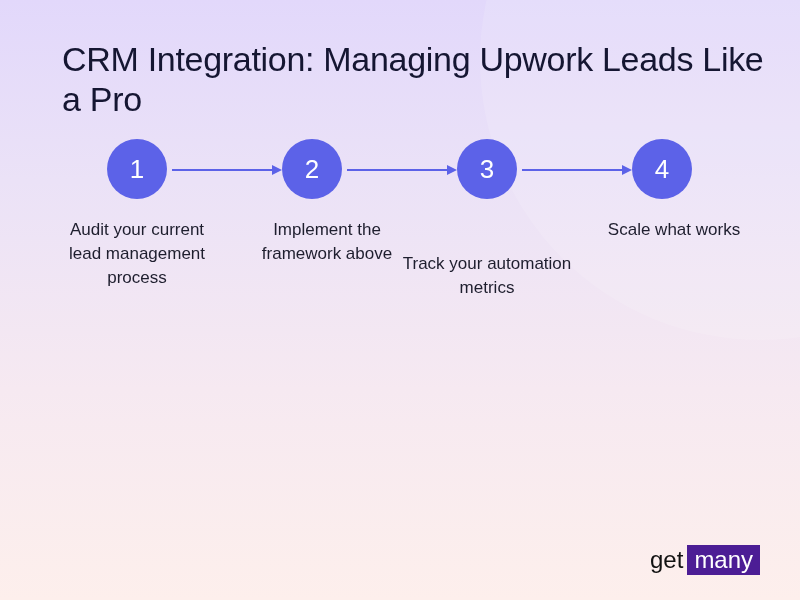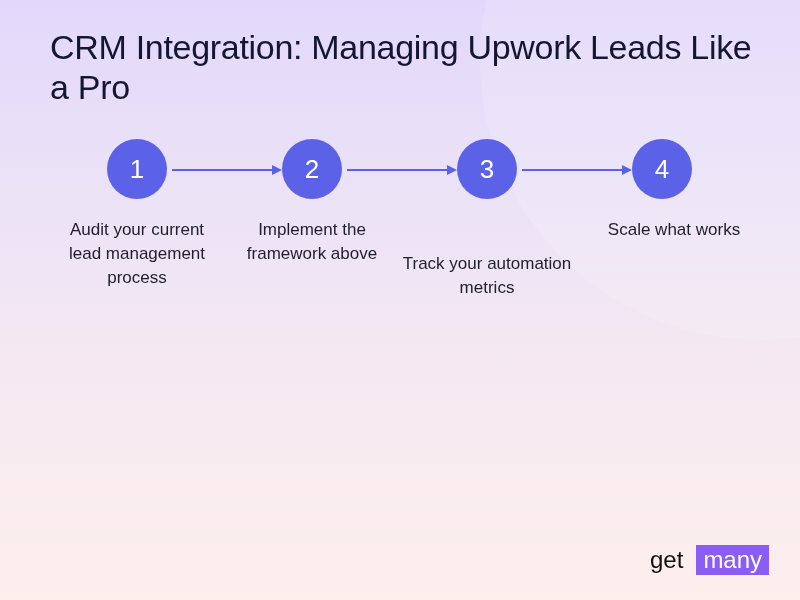--- a/index.html
+++ b/index.html
@@ -26,29 +26,29 @@
     }
     .connector { position: absolute; top: 164px; height: 12px; }
     .step-label {
       position: absolute; top: 218px; width: 170px; text-align: center;
       font-size: 17px; line-height: 24px; color: #1e1e2e;
     }
     .logo {
       position: absolute; left: 650px; top: 545px; height: 30px;
       display: flex; align-items: center; font-size: 24px;
     }
-    .logo-get { color: #111; margin-right: 13px; }
-    .logo-many { background: #8b5cf6; color: #fff; padding: 0 7px; height: 30px; line-height: 30px; }
+    .logo-get { color: #111; margin-right: 4px; }
+    .logo-many { background: #4c1d95; color: #fff; padding: 0 7px; height: 30px; line-height: 30px; }
   </style>
 </head>
 <body>
 
 <div class="bg-circle"></div>
 
-<h1 class="title" style="margin:0;font-weight:normal;">CRM Integration: Managing Upwork Leads Like a Pro</h1>
+<h1 class="title" style="margin:12px;font-weight:normal;">CRM Integration: Managing Upwork Leads Like a Pro</h1>
 
 <div>
   <div class="step-circle" style="left:107px;">1</div>
   <div class="step-circle" style="left:282px;">2</div>
   <div class="step-circle" style="left:457px;">3</div>
   <div class="step-circle" style="left:632px;">4</div>
 
   <svg class="connector" style="left:172px;width:112px;">
     <line x1="0" y1="6" x2="100" y2="6" stroke="#5c62e8" stroke-width="2"></line>
     <polygon points="100,1 110,6 100,11" fill="#5c62e8"></polygon>
@@ -56,21 +56,21 @@
   <svg class="connector" style="left:347px;width:112px;">
     <line x1="0" y1="6" x2="100" y2="6" stroke="#5c62e8" stroke-width="2"></line>
     <polygon points="100,1 110,6 100,11" fill="#5c62e8"></polygon>
   </svg>
   <svg class="connector" style="left:522px;width:112px;">
     <line x1="0" y1="6" x2="100" y2="6" stroke="#5c62e8" stroke-width="2"></line>
     <polygon points="100,1 110,6 100,11" fill="#5c62e8"></polygon>
   </svg>
 
   <div class="step-label" style="left:52px;">Audit your current lead management process</div>
-  <div class="step-label" style="left:227px;width:170px;text-align:center;">Implement the framework above</div>
+  <div class="step-label" style="left:242px;width:170px;text-align:center;">Implement the framework above</div>
   <div class="step-label" style="left:402px;width:170px;margin-top:34px;">Track your automation metrics</div>
   <div class="step-label" style="left:584px;width:180px;">Scale what works</div>
 </div>
 
 <div class="logo">
   <span class="logo-get">get</span>
   <span class="logo-many">many</span>
 </div>
 
 </body></html>

